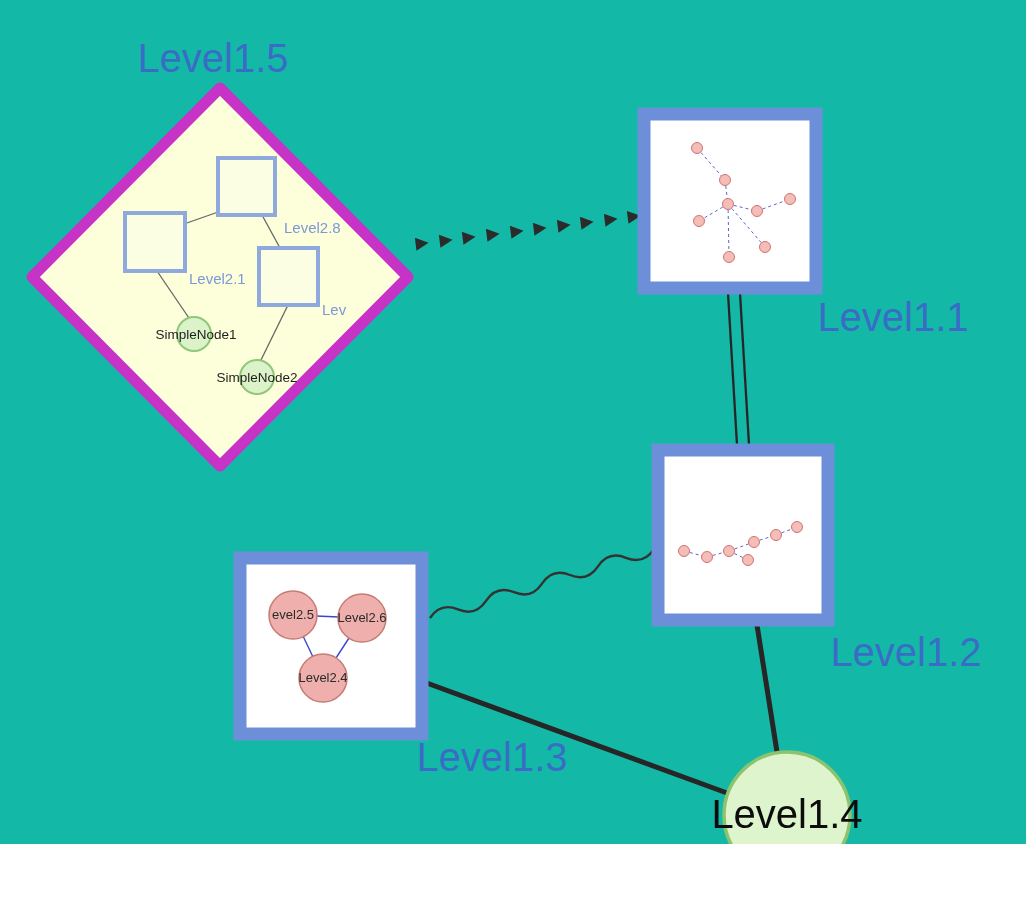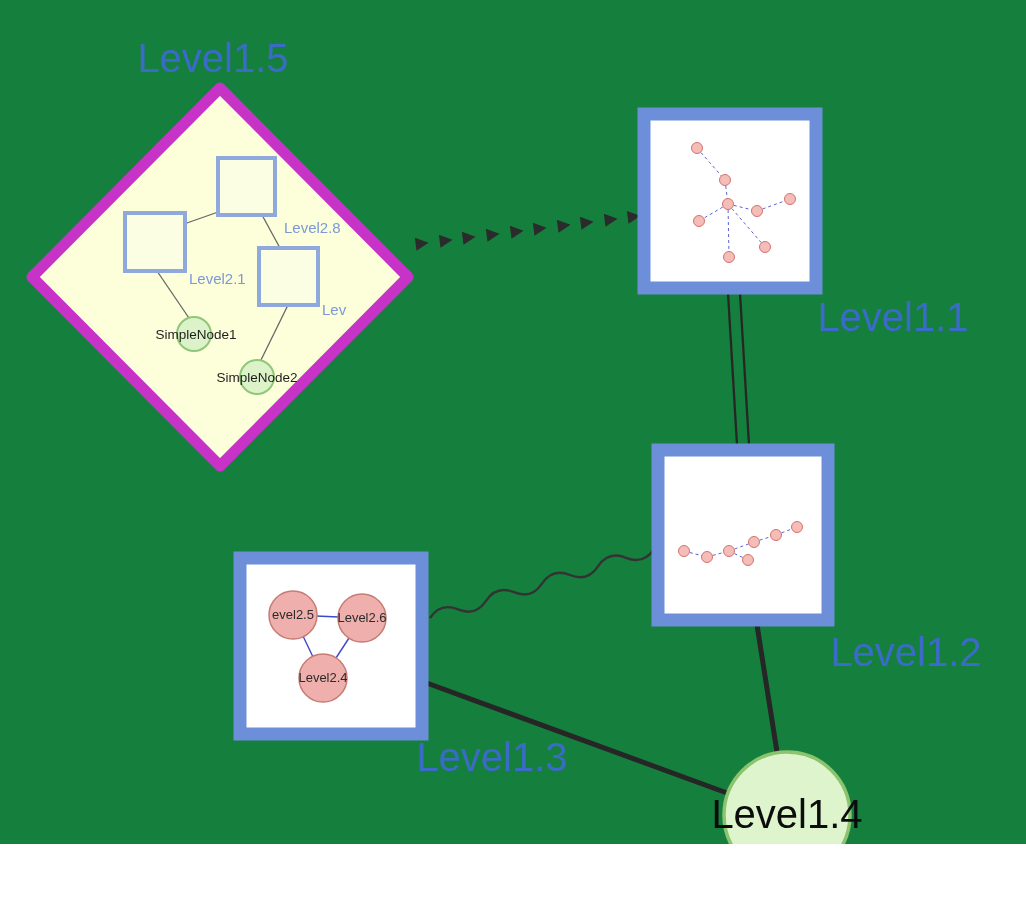--- a/index.html
+++ b/index.html
@@ -1,16 +1,16 @@
 <!DOCTYPE html>
 <html><head>
 <meta charset="utf-8">
 <style>
   html,body{margin:0;padding:0;background:#ffffff;}
-  .stage{position:relative;width:1026px;height:844px;background:#15803d;overflow:hidden;
+  .stage{position:relative;width:1026px;height:844px;background:#14b8a6;overflow:hidden;
          font-family:"Liberation Sans",sans-serif;}
   svg{display:block;}
   text{font-family:"Liberation Sans",sans-serif;}
   .big-lbl-blue{fill:#3a6bc6;font-size:40px;}
   .big-lbl-black{fill:#0c0c0c;font-size:40px;}
   .inner-sq-lbl{fill:#7d98d6;font-size:15px;}
   .node-lbl{fill:#1e1e1e;font-size:13.5px;}
   .pink-lbl{fill:#2a2a2a;font-size:13px;}
   .diamond{fill:#fdfeda;stroke:#c732c7;stroke-width:11;stroke-linejoin:round;}
   .group-box{fill:#ffffff;stroke:#6d8ed9;stroke-width:13;}

